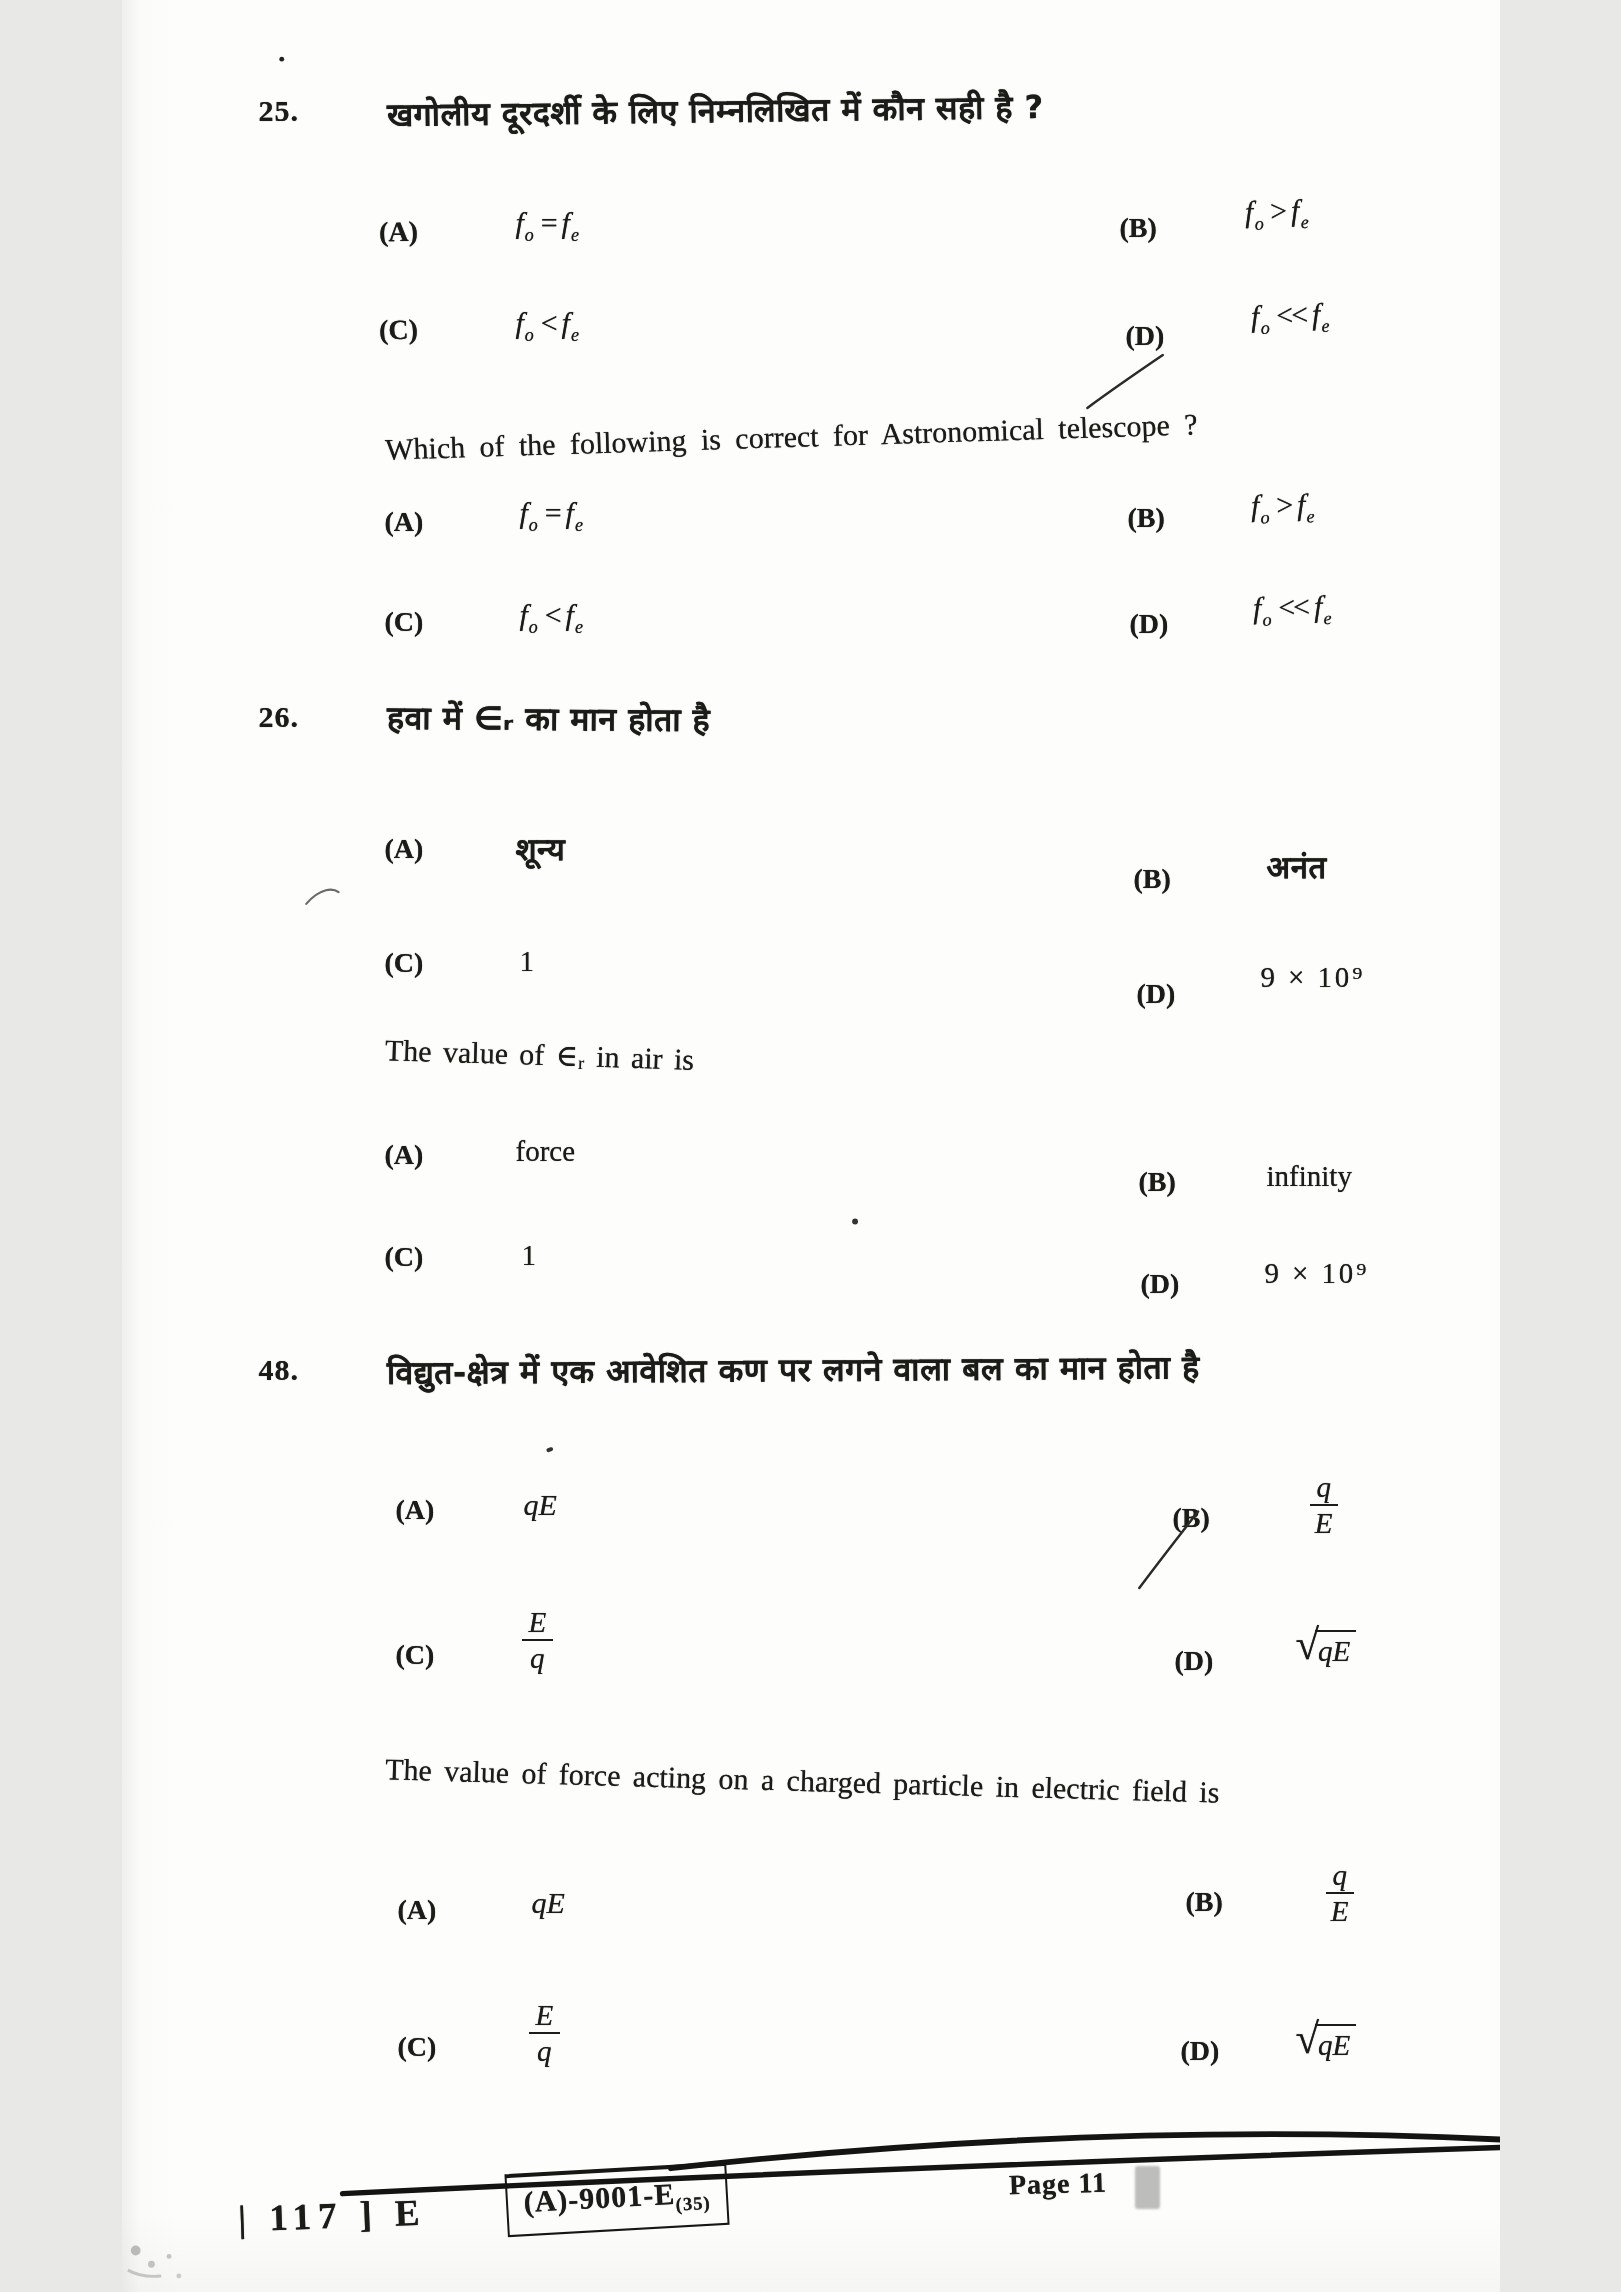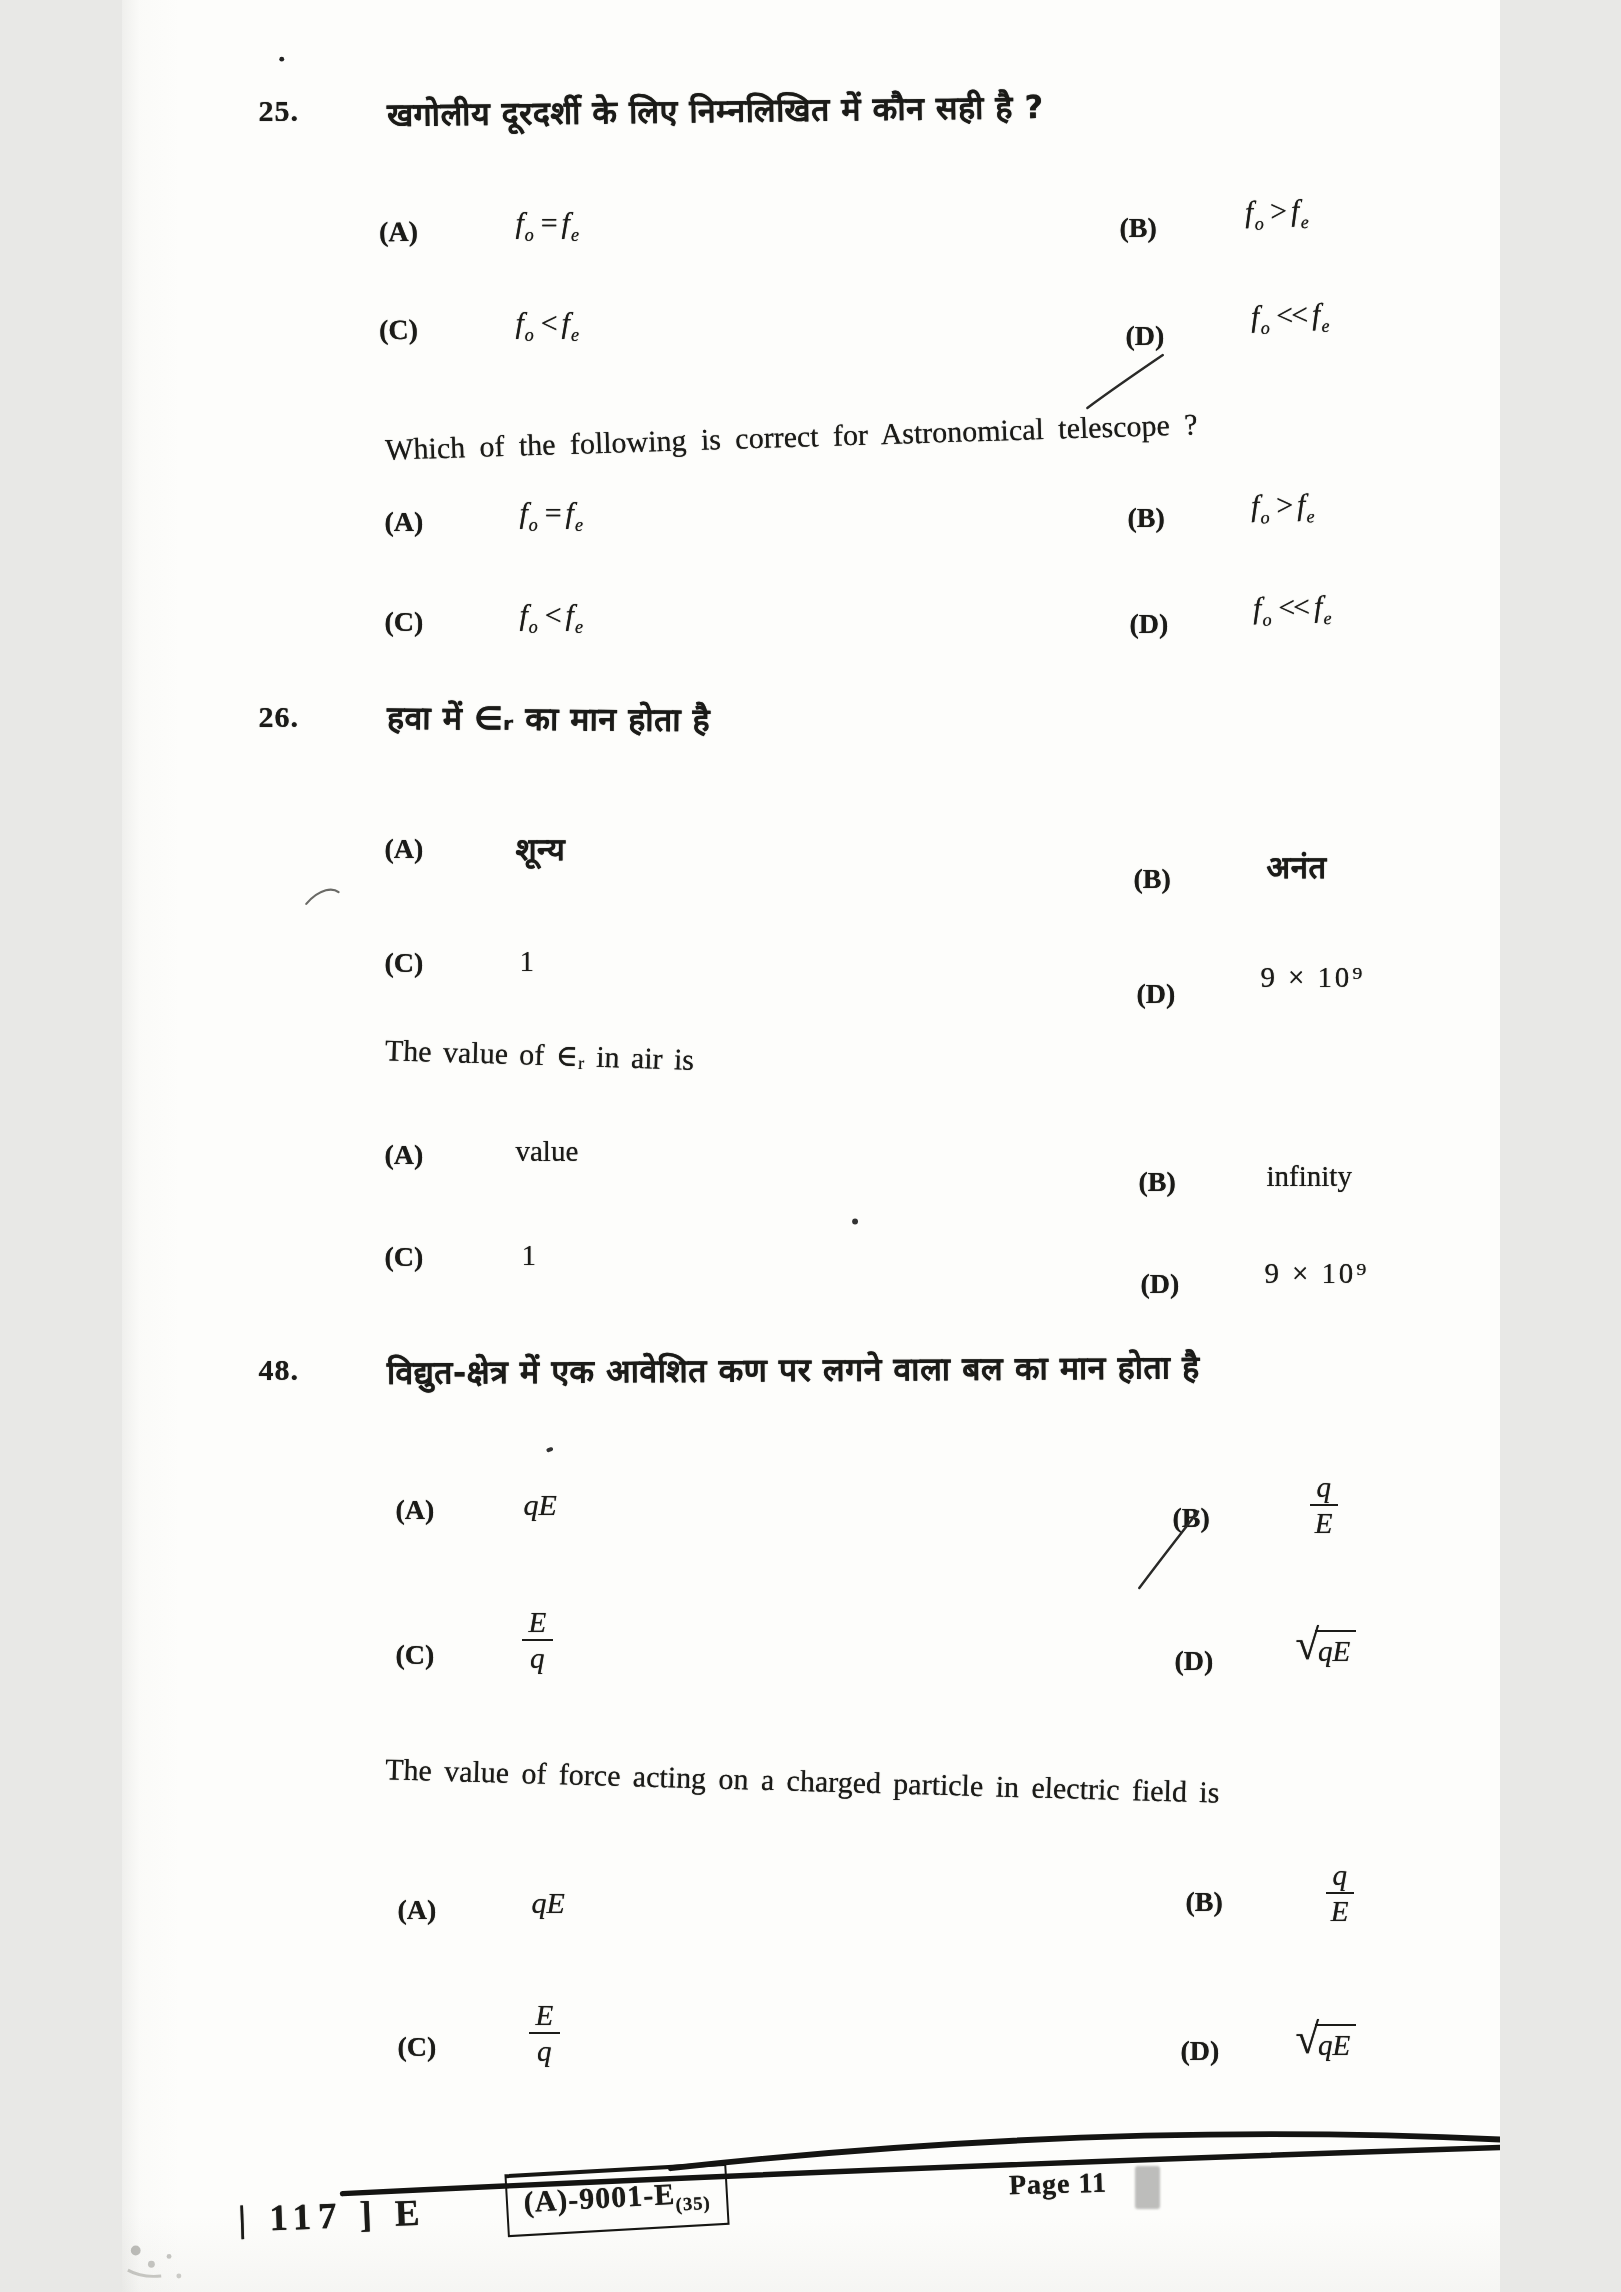--- a/index.html
+++ b/index.html
@@ -86,21 +86,21 @@
   <div class="pos hi ink" style="left:1145px;top:845px;font-size:31px;">अनंत</div>
 
   <div class="pos lbl ink" style="left:263px;top:947px;">(C)</div>
   <div class="pos val ink" style="left:398px;top:945px;">1</div>
   <div class="pos lbl ink" style="left:1015px;top:978px;">(D)</div>
   <div class="pos val ink" style="left:1139px;top:961px;letter-spacing:2.9px;">9 × 10⁹</div>
 
   <div class="pos en ink" style="left:263px;top:1037px;transform:rotate(1.8deg);word-spacing:3.9px;">The value of ∈ᵣ in air is</div>
 
   <div class="pos lbl ink" style="left:263px;top:1139px;">(A)</div>
-  <div class="pos val ink" style="left:394px;top:1135px;">value</div>
+  <div class="pos val ink" style="left:394px;top:1135px;">force</div>
   <div class="pos lbl ink" style="left:1017px;top:1166px;">(B)</div>
   <div class="pos val ink" style="left:1145px;top:1160px;text-align:center;">infinity</div>
 
   <div class="pos lbl ink" style="left:263px;top:1241px;">(C)</div>
   <div class="pos val ink" style="left:400px;top:1239px;">1</div>
   <div class="pos lbl ink" style="left:1019px;top:1268px;">(D)</div>
   <div class="pos val ink" style="left:1143px;top:1257px;letter-spacing:2.9px;">9 × 10⁹</div>
 
   <div class="pos qnum ink" style="left:137px;top:1353px;">48.</div>
   <div class="pos hi ink" style="left:265px;top:1347px;transform:rotate(-0.4deg);">विद्युत-क्षेत्र में एक आवेशित कण पर लगने वाला बल का मान होता है</div>

